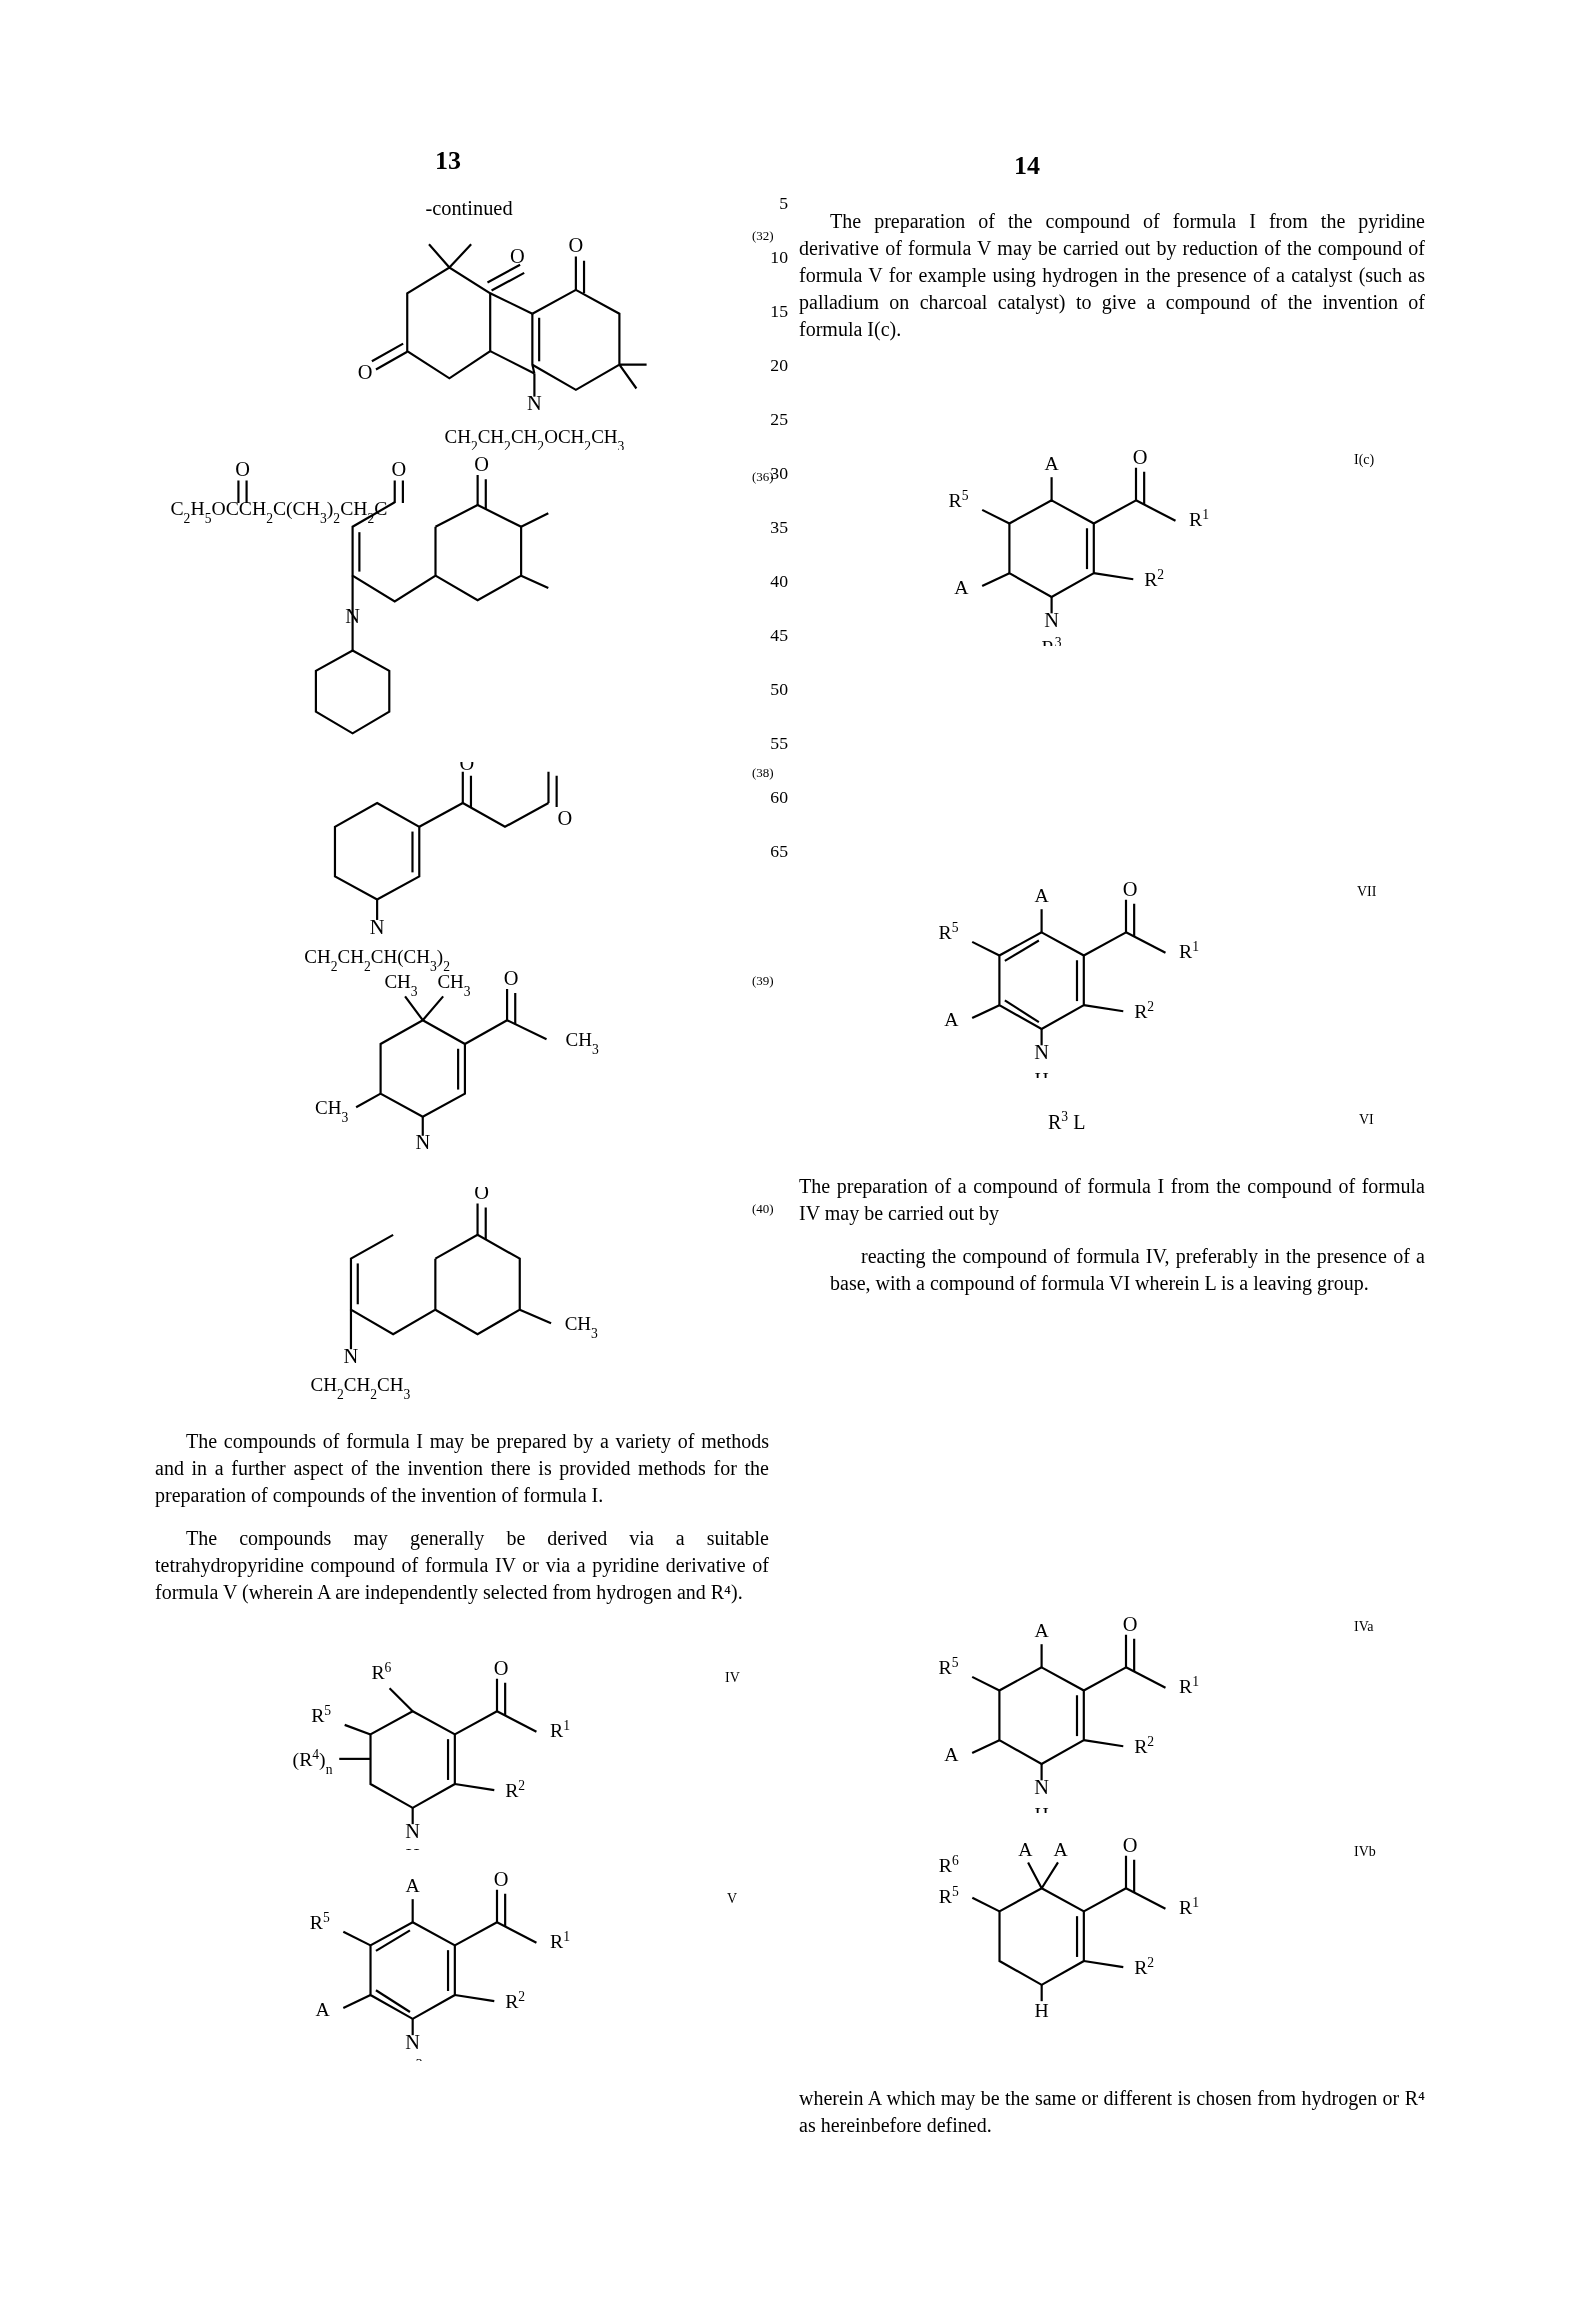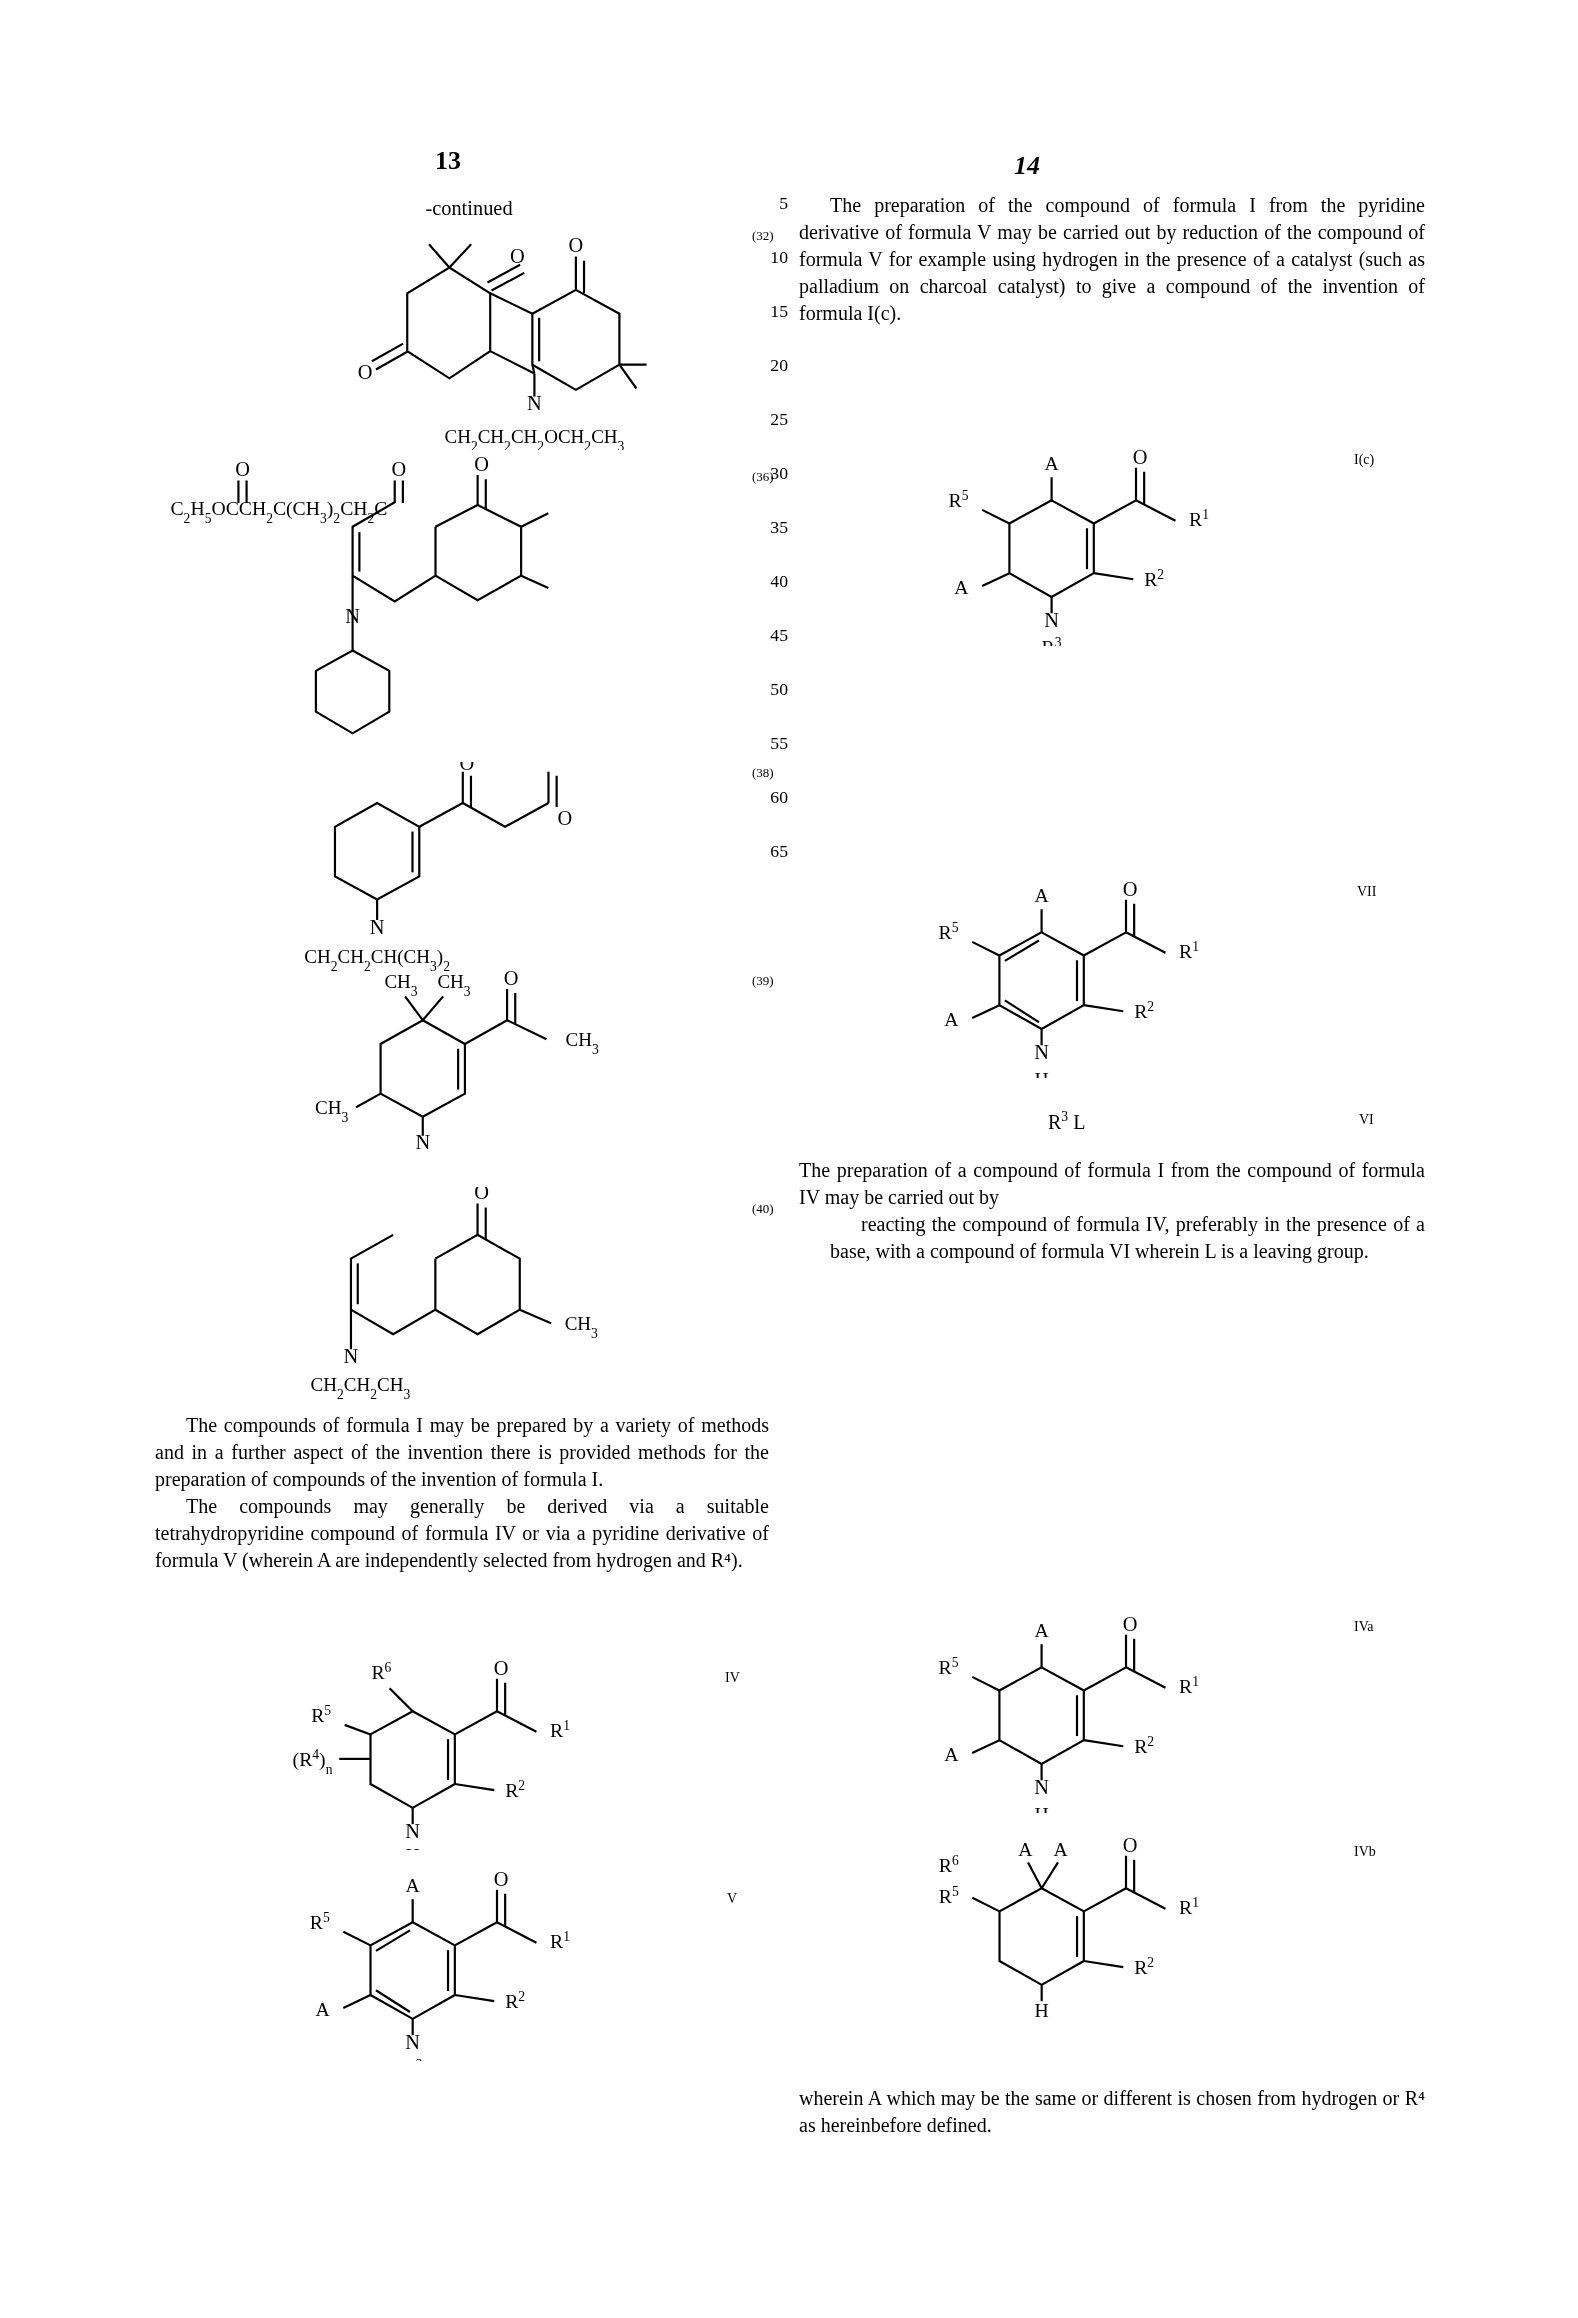--- a/index.html
+++ b/index.html
@@ -36,35 +36,34 @@
     top: 146px;
     font-size: 26px;
     font-weight: bold;
   }
   .col-num-right {
     position: absolute;
     left: 1014px;
     top: 151px;
     font-size: 26px;
     font-weight: bold;
-    font-style: italic;
   }
   .continued {
     position: absolute;
     left: 265px;
     top: 197px;
     width: 408px;
     text-align: center;
     font-size: 20.4px;
   }
   p.body {
     font-size: 20px;
     line-height: 27px;
     text-align: justify;
-    margin: 0 0 0 0;
+    margin: 16px 0 0 0;
     text-indent: 31px;
     hyphens: manual;
   }
   p.body.noindent { text-indent: 0; }
   
   .linenums {
     position: absolute;
     left: 755px;
     top: 190px;
     width: 33px;

